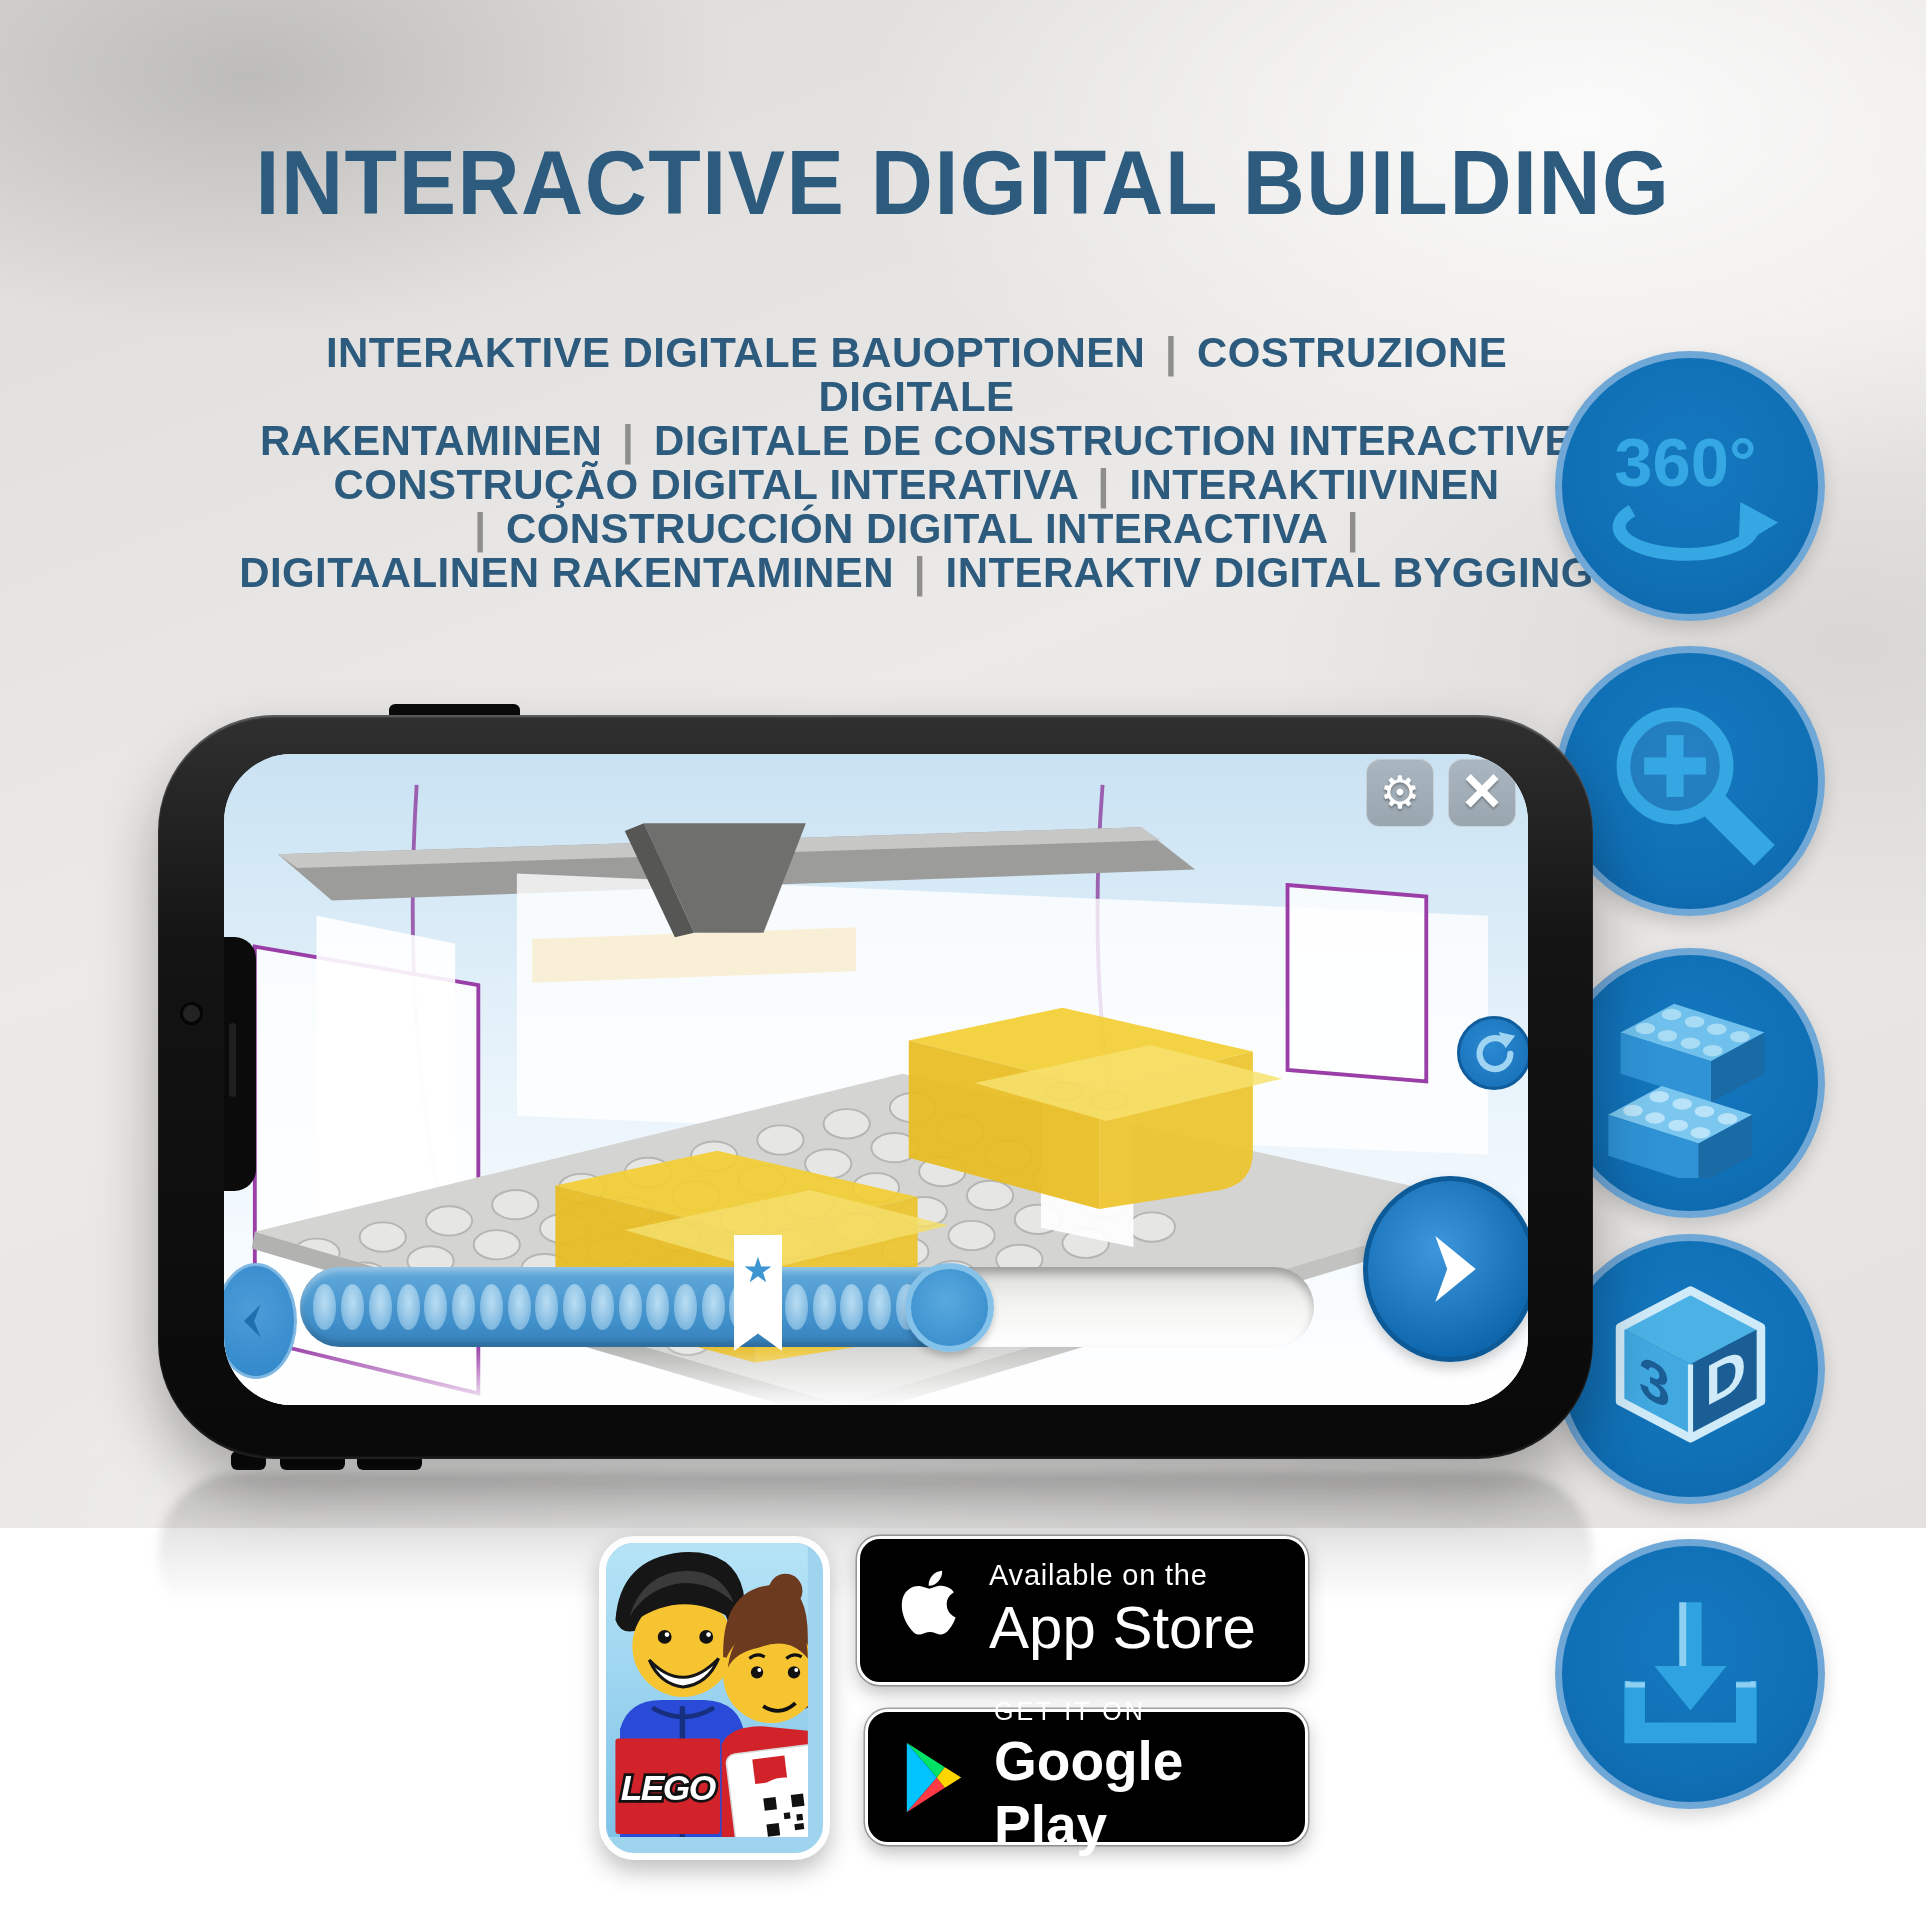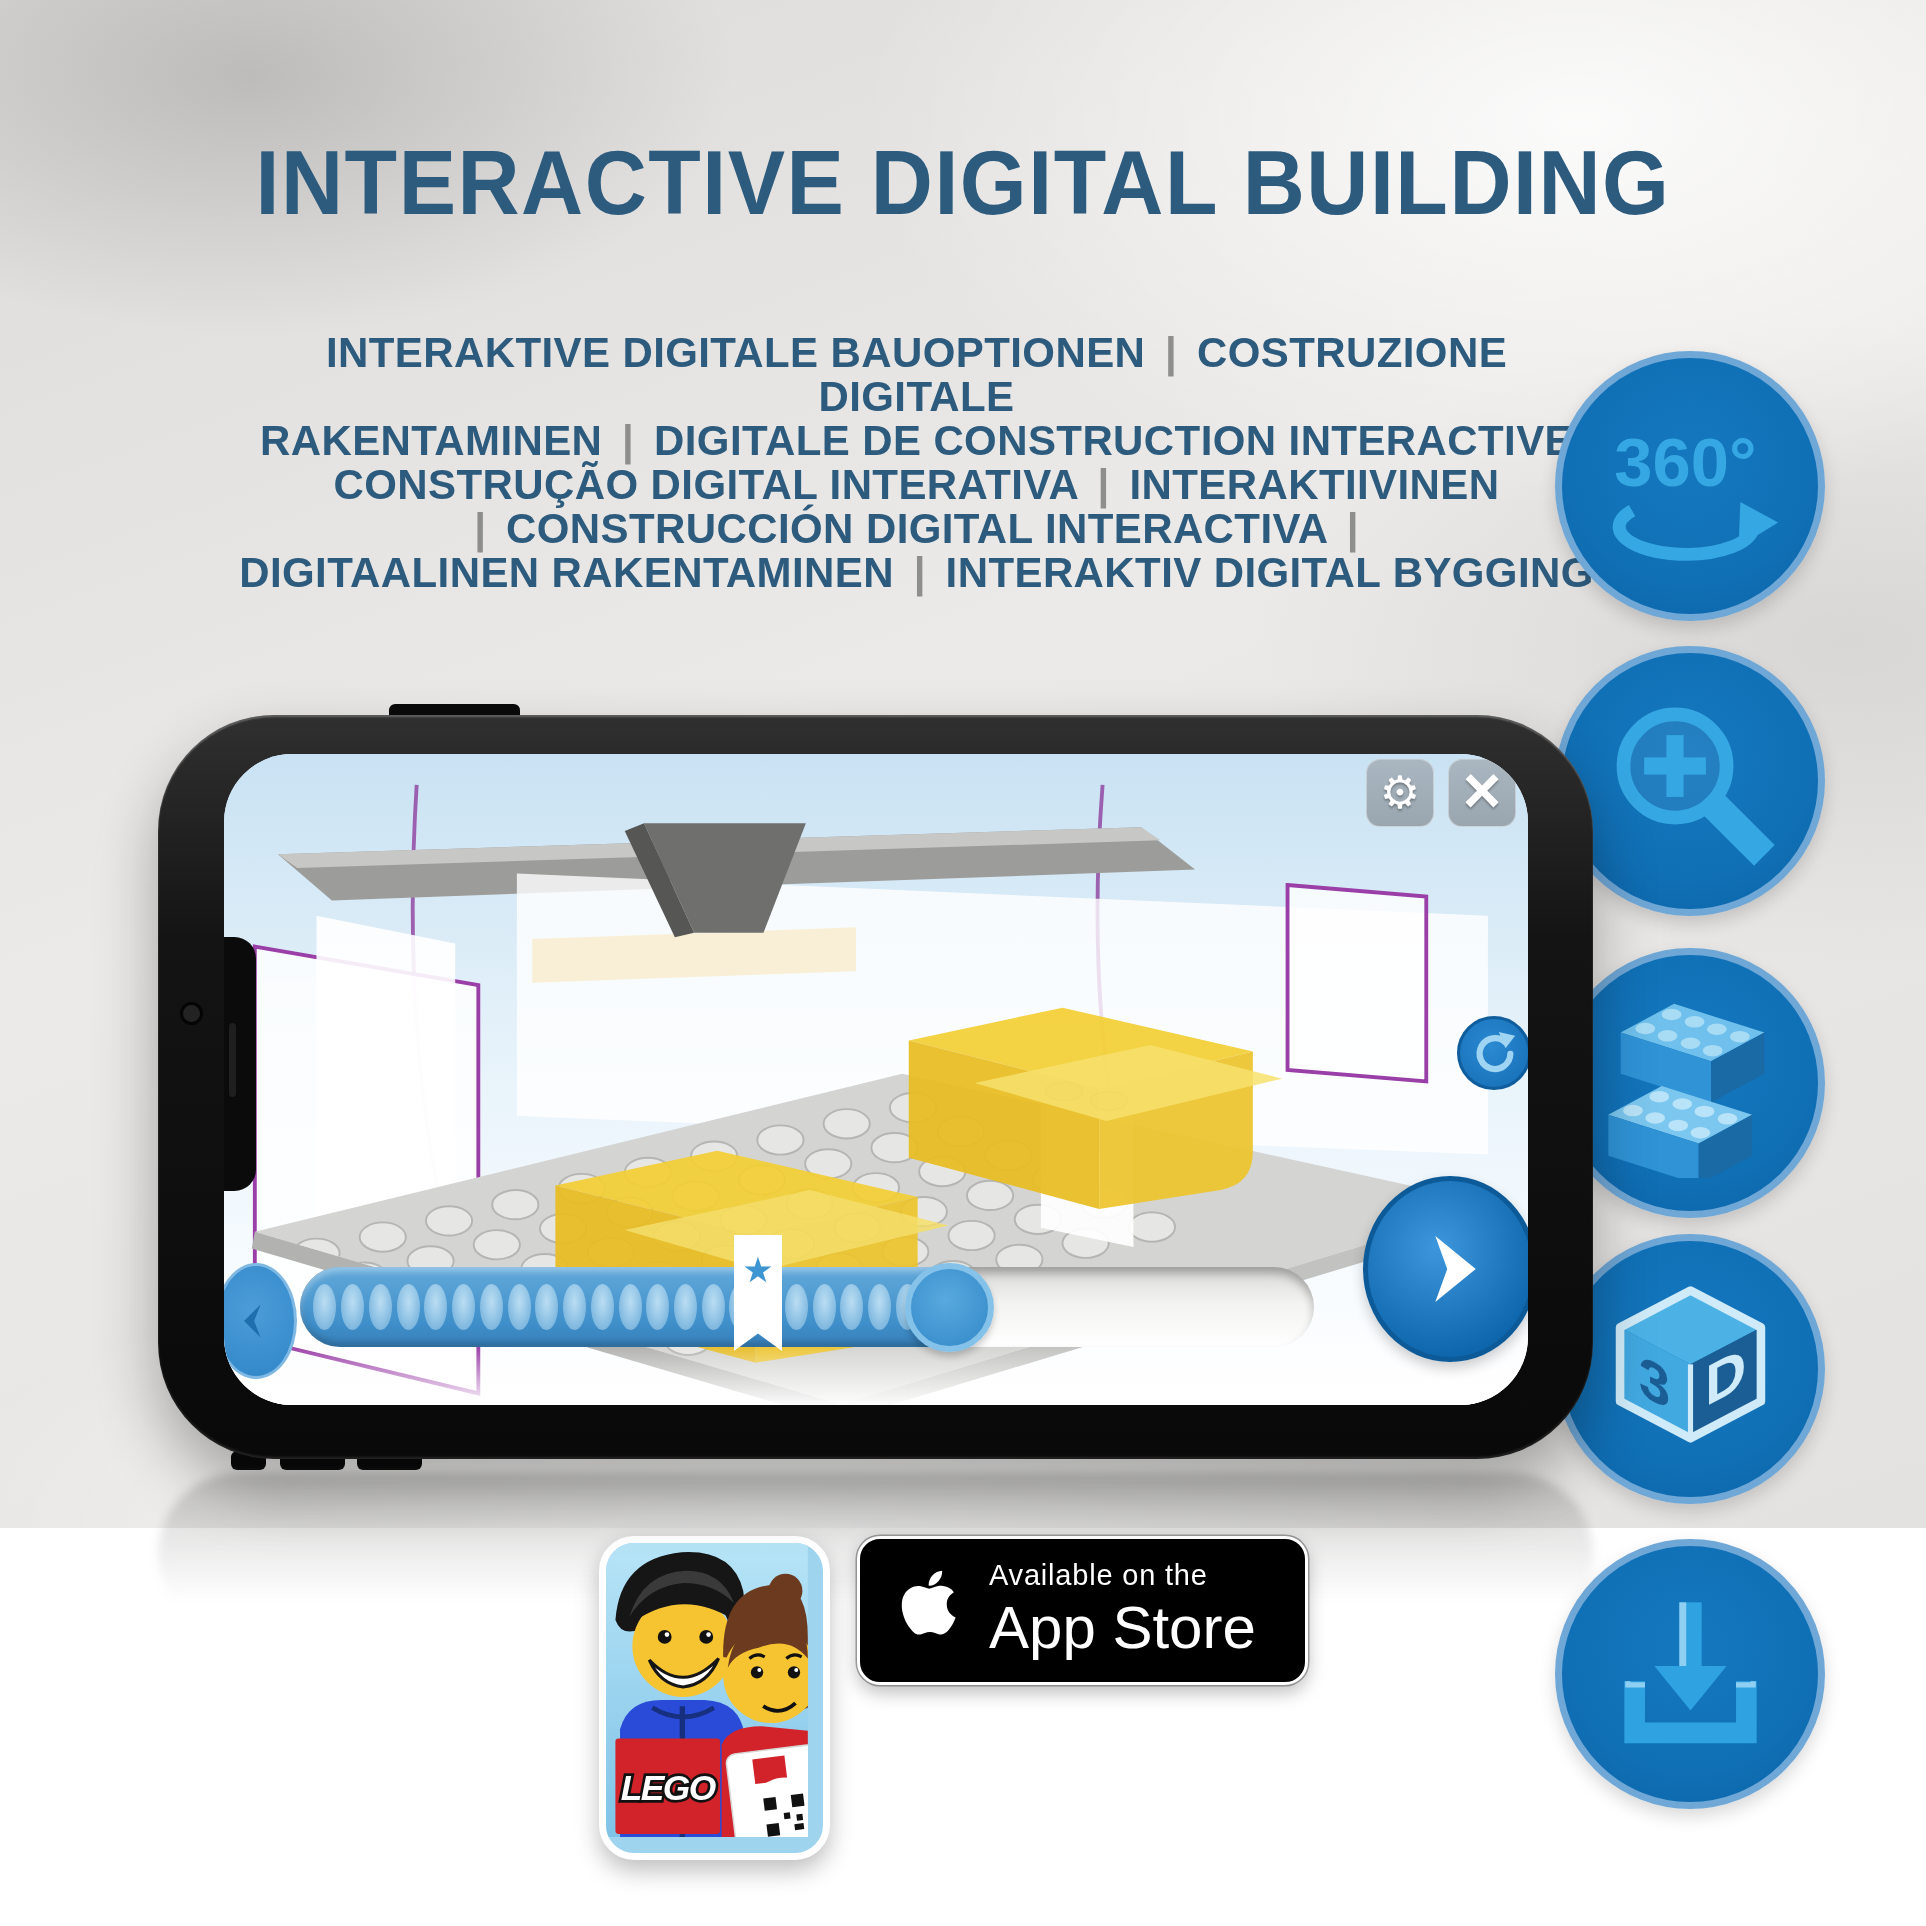--- a/index.html
+++ b/index.html
@@ -407,15 +407,27 @@
   <div class="badge badge-appstore">
     <svg class="blogo" viewBox="-8 0 180 210" width="71" height="83">
       <path fill="#fff" d="M150.37 130.25c-2.45 5.66-5.35 10.87-8.71 15.66-4.58 6.53-8.33 11.05-11.22 13.56-4.48 4.12-9.28 6.23-14.42 6.35-3.69 0-8.14-1.05-13.32-3.18-5.197-2.12-9.973-3.17-14.34-3.17-4.58 0-9.492 1.05-14.746 3.17-5.262 2.13-9.501 3.24-12.742 3.35-4.929.21-9.842-1.96-14.746-6.52-3.13-2.73-7.045-7.41-11.735-14.04-5.032-7.08-9.169-15.29-12.41-24.65-3.471-10.11-5.211-19.9-5.211-29.378 0-10.857 2.346-20.221 7.045-28.068 3.693-6.303 8.606-11.275 14.755-14.925s12.793-5.51 19.948-5.629c3.915 0 9.049 1.211 15.429 3.591 6.362 2.388 10.447 3.599 12.238 3.599 1.339 0 5.877-1.416 13.57-4.239 7.275-2.618 13.415-3.702 18.445-3.275 13.63 1.1 23.87 6.473 30.68 16.153-12.19 7.386-18.22 17.731-18.1 31.002.11 10.337 3.86 18.939 11.23 25.769 3.34 3.17 7.07 5.62 11.22 7.36-.9 2.61-1.85 5.11-2.86 7.51zM119.11 7.24c0 8.102-2.96 15.667-8.86 22.669-7.12 8.324-15.732 13.134-25.071 12.375a25.222 25.222 0 0 1-.188-3.07c0-7.778 3.386-16.102 9.399-22.908 3.002-3.446 6.82-6.311 11.45-8.597 4.62-2.252 8.99-3.497 13.1-3.737.12 1.083.17 2.166.17 3.268z"></path>
     </svg>
     <div class="btxt">
       <span class="as-line1">Available on the</span>
       <span class="as-line2">App Store</span>
     </div>
   </div>
 
+  <div class="badge badge-gplay">
+    <svg class="blogo" viewBox="0 0 100 110" width="68" height="77">
+      <polygon points="10,4 66,40 54,55" fill="#00e266"></polygon>
+      <polygon points="54,55 66,70 10,106" fill="#ff3a44"></polygon>
+      <polygon points="66,40 90,55 66,70 54,55" fill="#ffd500"></polygon>
+      <polygon points="10,4 54,55 10,106" fill="#00c3ff"></polygon>
+    </svg>
+    <div class="btxt">
+      <span class="gp-line1">GET IT ON</span>
+      <span class="gp-line2">Google Play</span>
+    </div>
+  </div>
 
 </div>
 
 
 </body></html>

